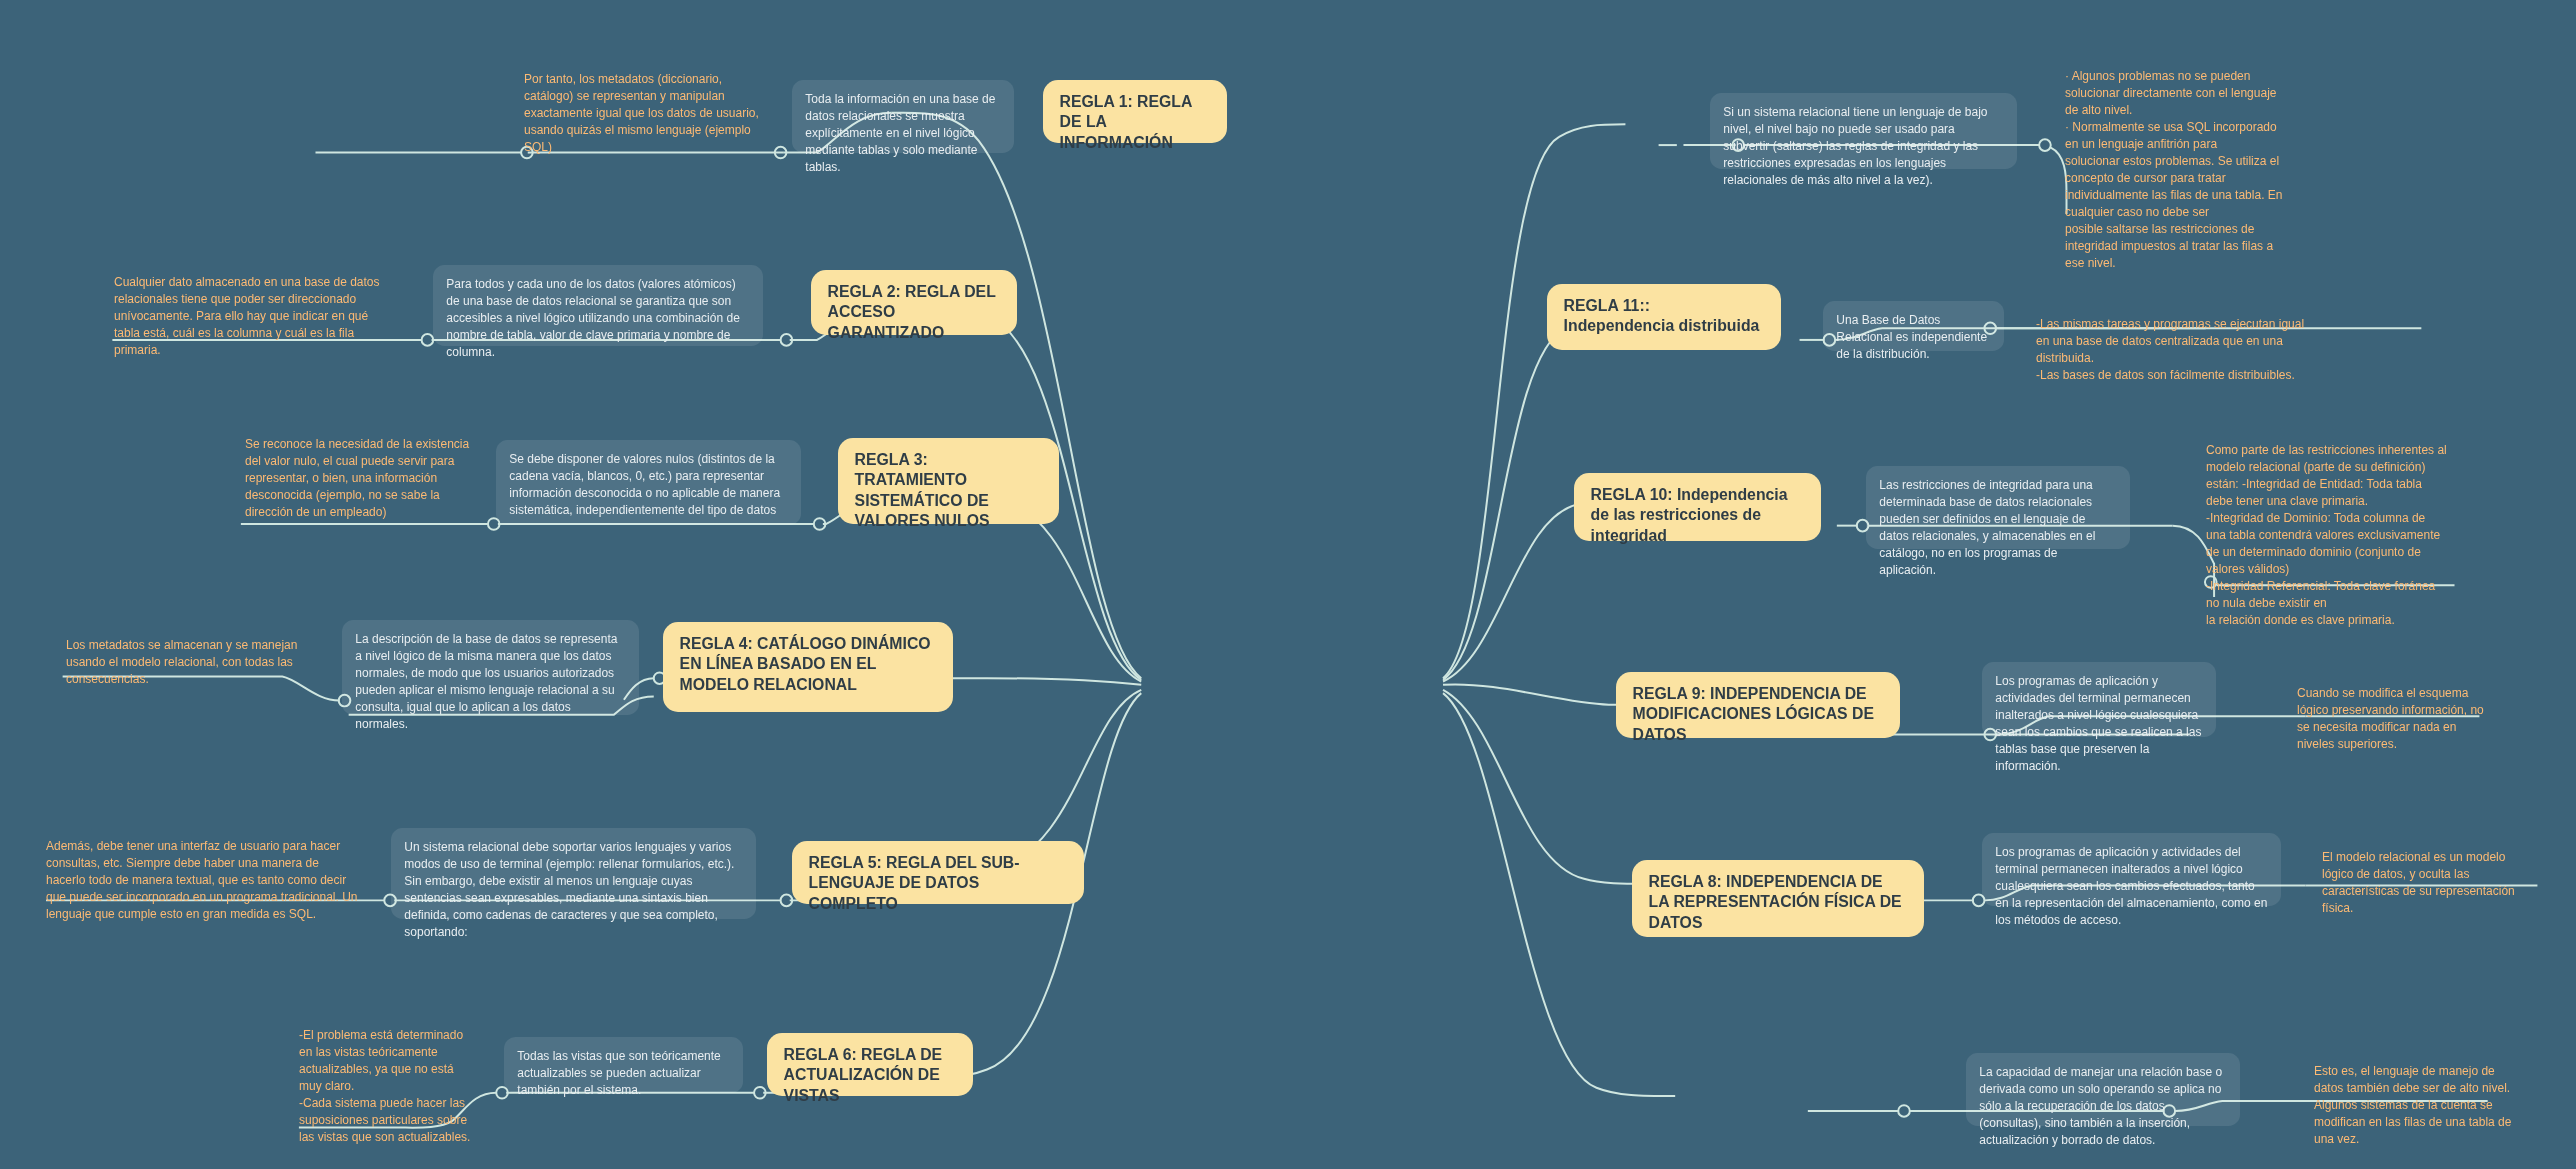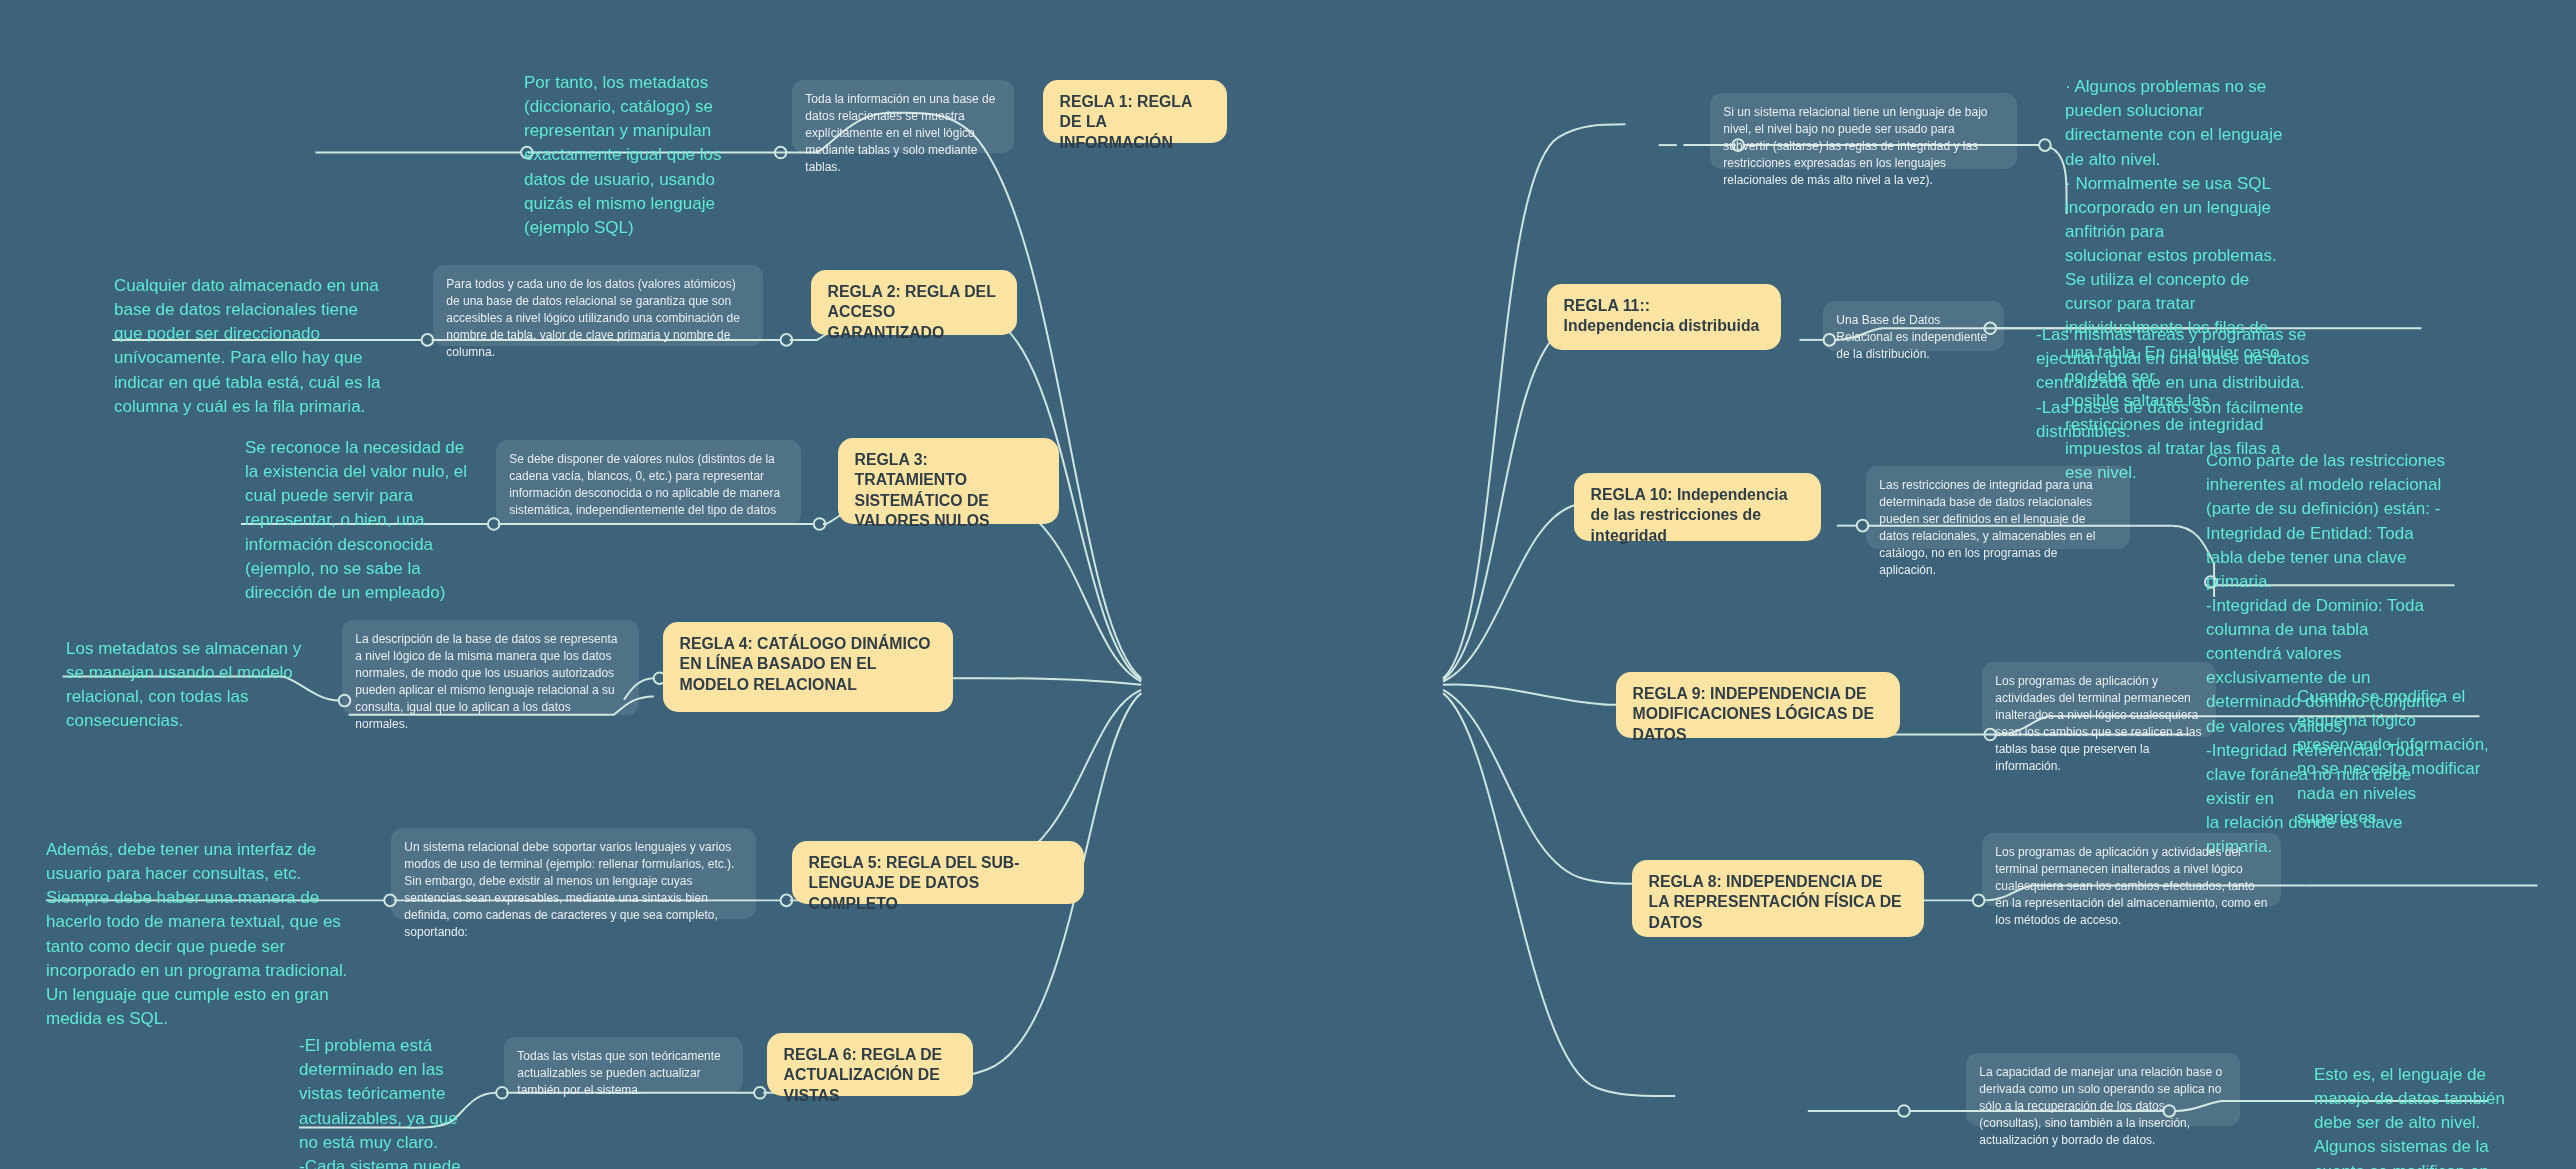--- a/index.html
+++ b/index.html
@@ -57,22 +57,22 @@
   .box-node {
     background: rgba(255,255,255,0.10);
     border-radius: 11.6px;
     color: #e9eef1;
     font-size: 12px;
     line-height: 1.42;
     padding: 10.8px 13.3px;
   }
   
   .text-node {
-    color: #5eead4;
-    font-size: 17px;
+    color: #fdba74;
+    font-size: 12px;
     line-height: 1.42;
     background: transparent;
   }
   .nowrap-pre {
     white-space: pre-line;
   }
 </style>
 </head>
 <body>
 
@@ -282,20 +282,23 @@
   <div class="node text-node" style="left:2297px; top:685px; width:197px;">
     <span>Cuando se modifica el esquema lógico preservando información, no se necesita modificar nada en niveles superiores.</span>
   </div>
 
   <div class="node rule-node" style="left:1632px; top:844px; width:292px; height:77px;margin-top:16px;">
     <span>REGLA 8: INDEPENDENCIA DE LA REPRESENTACIÓN FÍSICA DE DATOS</span>
   </div>
   <div class="node box-node" style="left:1982px; top:833px; width:299px; height:73px;">
     <span>Los programas de aplicación y actividades del terminal permanecen inalterados a nivel lógico cualesquiera sean los cambios efectuados, tanto en la representación del almacenamiento, como en los métodos de acceso.</span>
   </div>
+  <div class="node text-node" style="left:2322px; top:849px; width:199px;">
+    <span>El modelo relacional es un modelo lógico de datos, y oculta las características de su representación física.</span>
+  </div>
 
   <div class="node box-node" style="left:1966px; top:1053px; width:274px; height:73px;">
     <span>La capacidad de manejar una relación base o derivada como un solo operando se aplica no sólo a la recuperación de los datos (consultas), sino también a la inserción, actualización y borrado de datos.</span>
   </div>
   <div class="node text-node" style="left:2314px; top:1063px; width:199px;">
     <span>Esto es, el lenguaje de manejo de datos también debe ser de alto nivel. Algunos sistemas de la cuenta se modifican en las filas de una tabla de una vez.</span>
   </div>
 
 </div>
 

